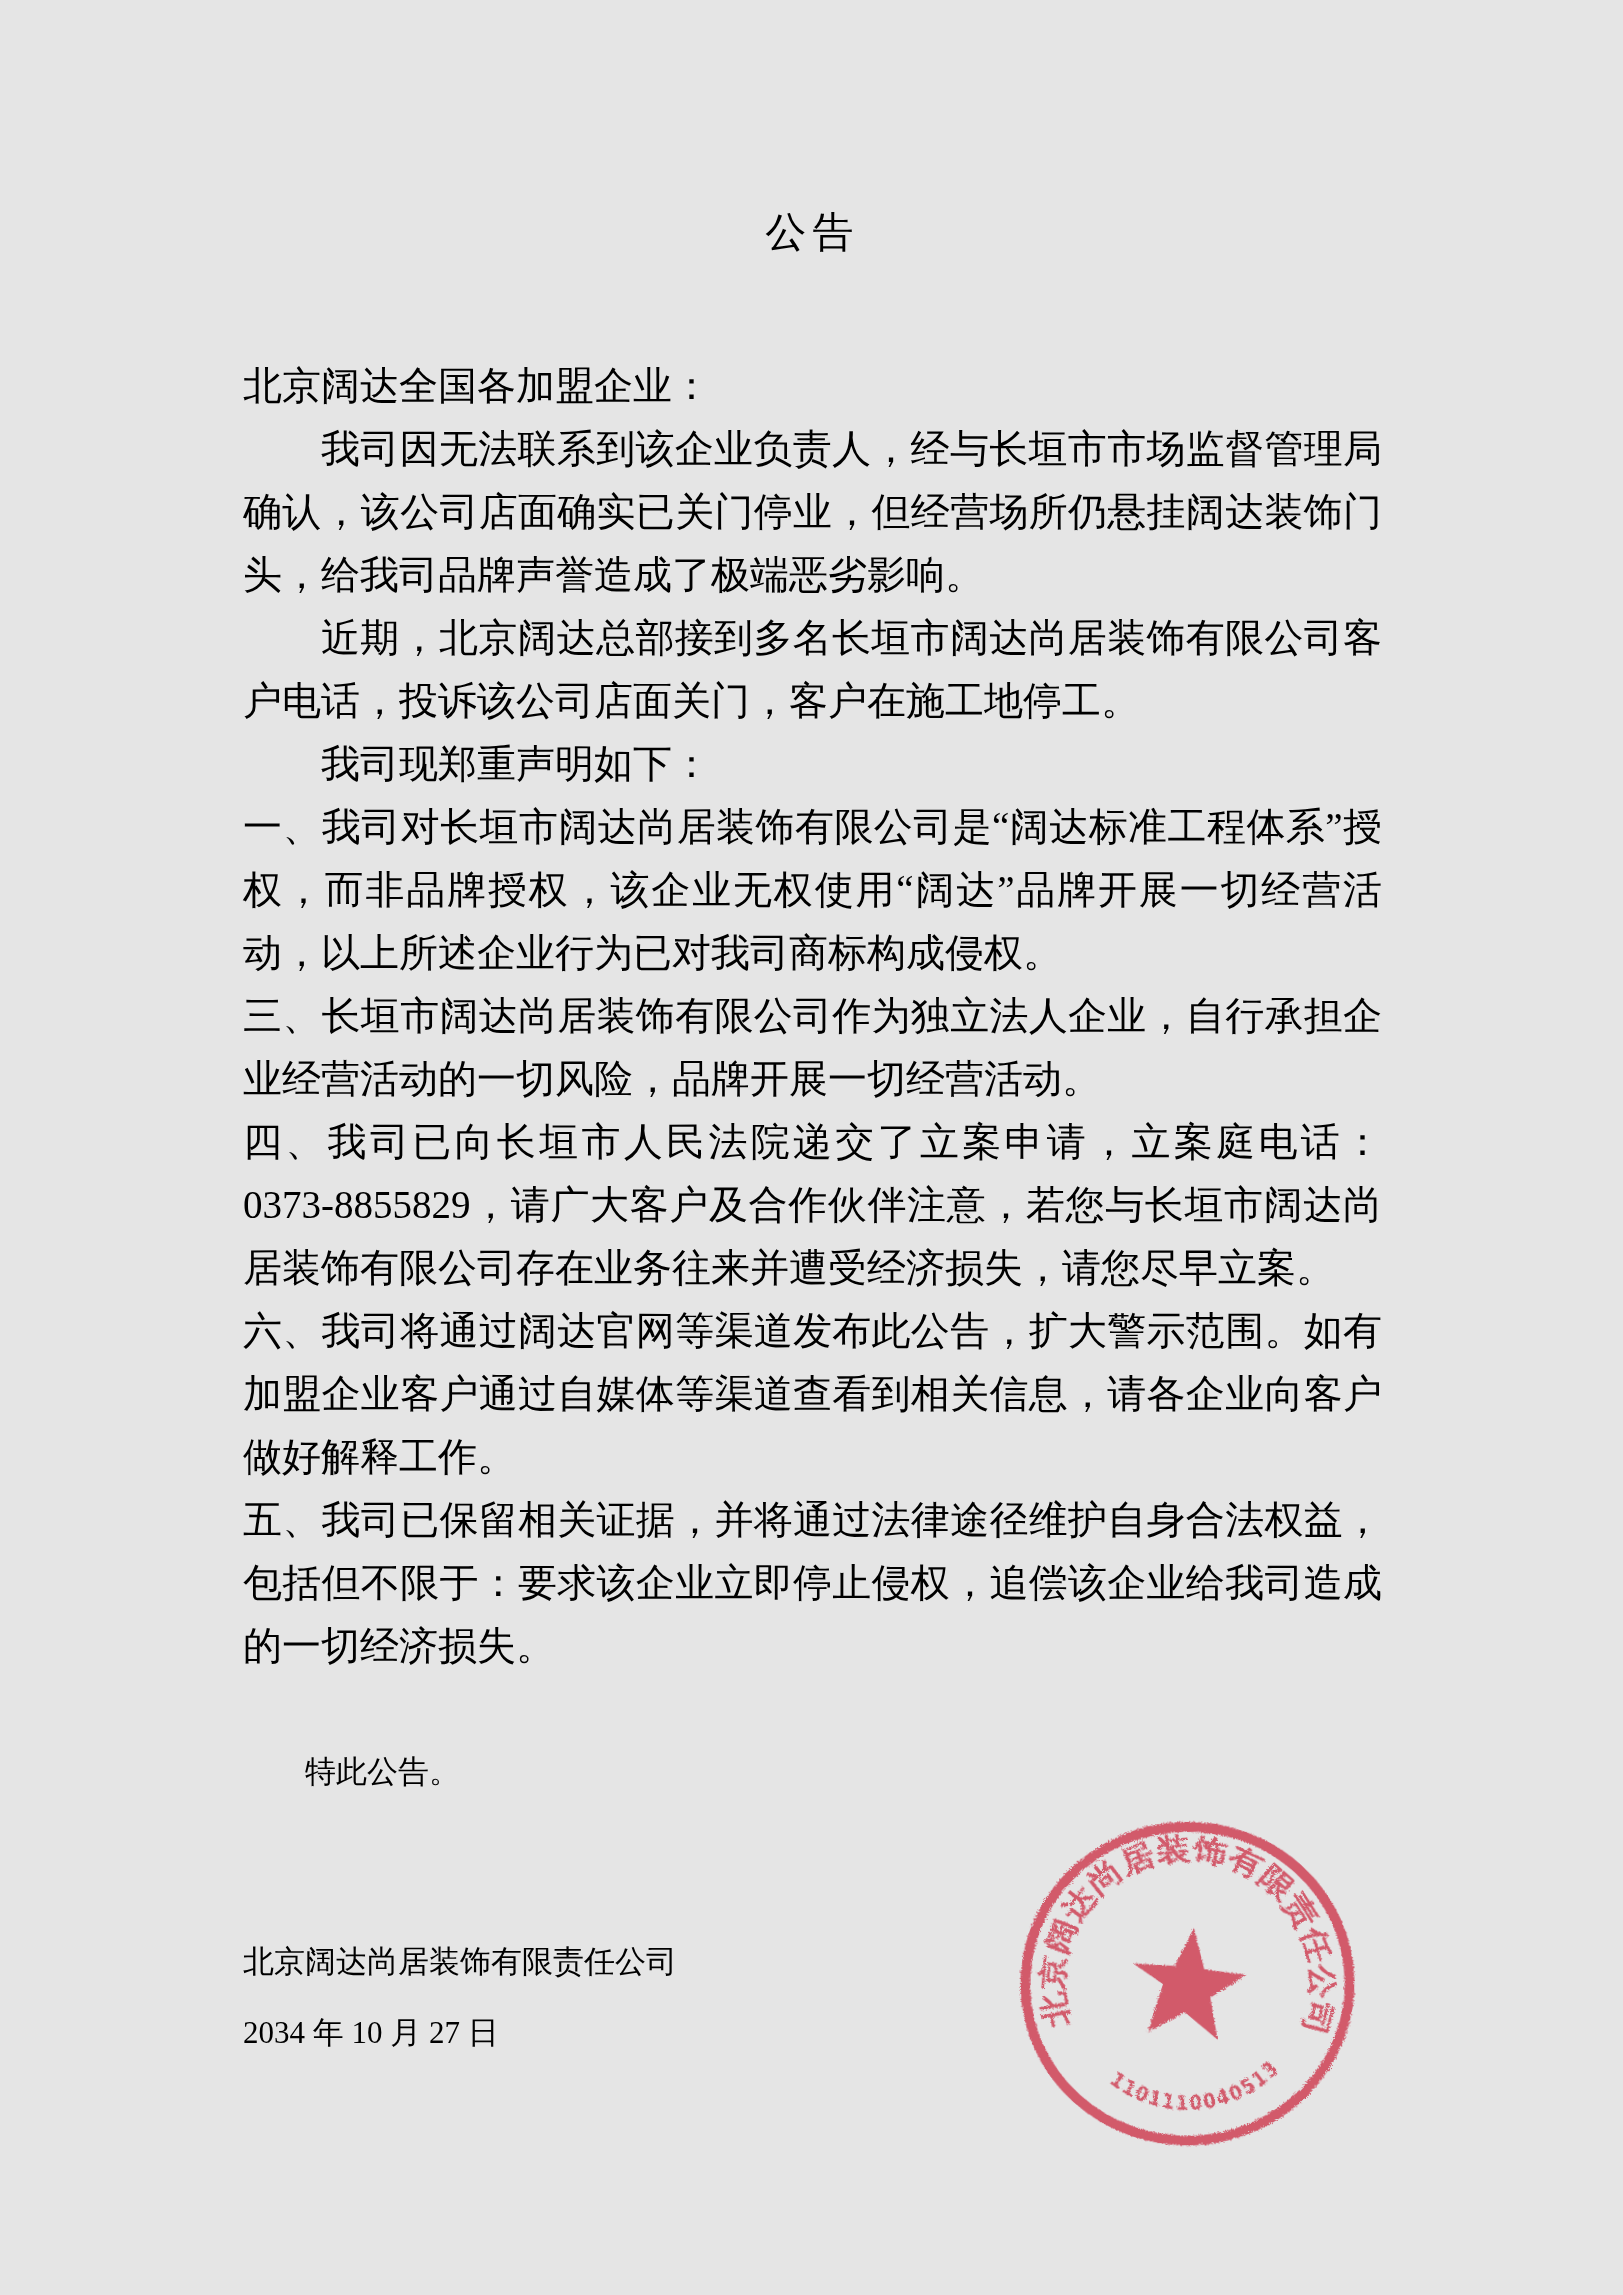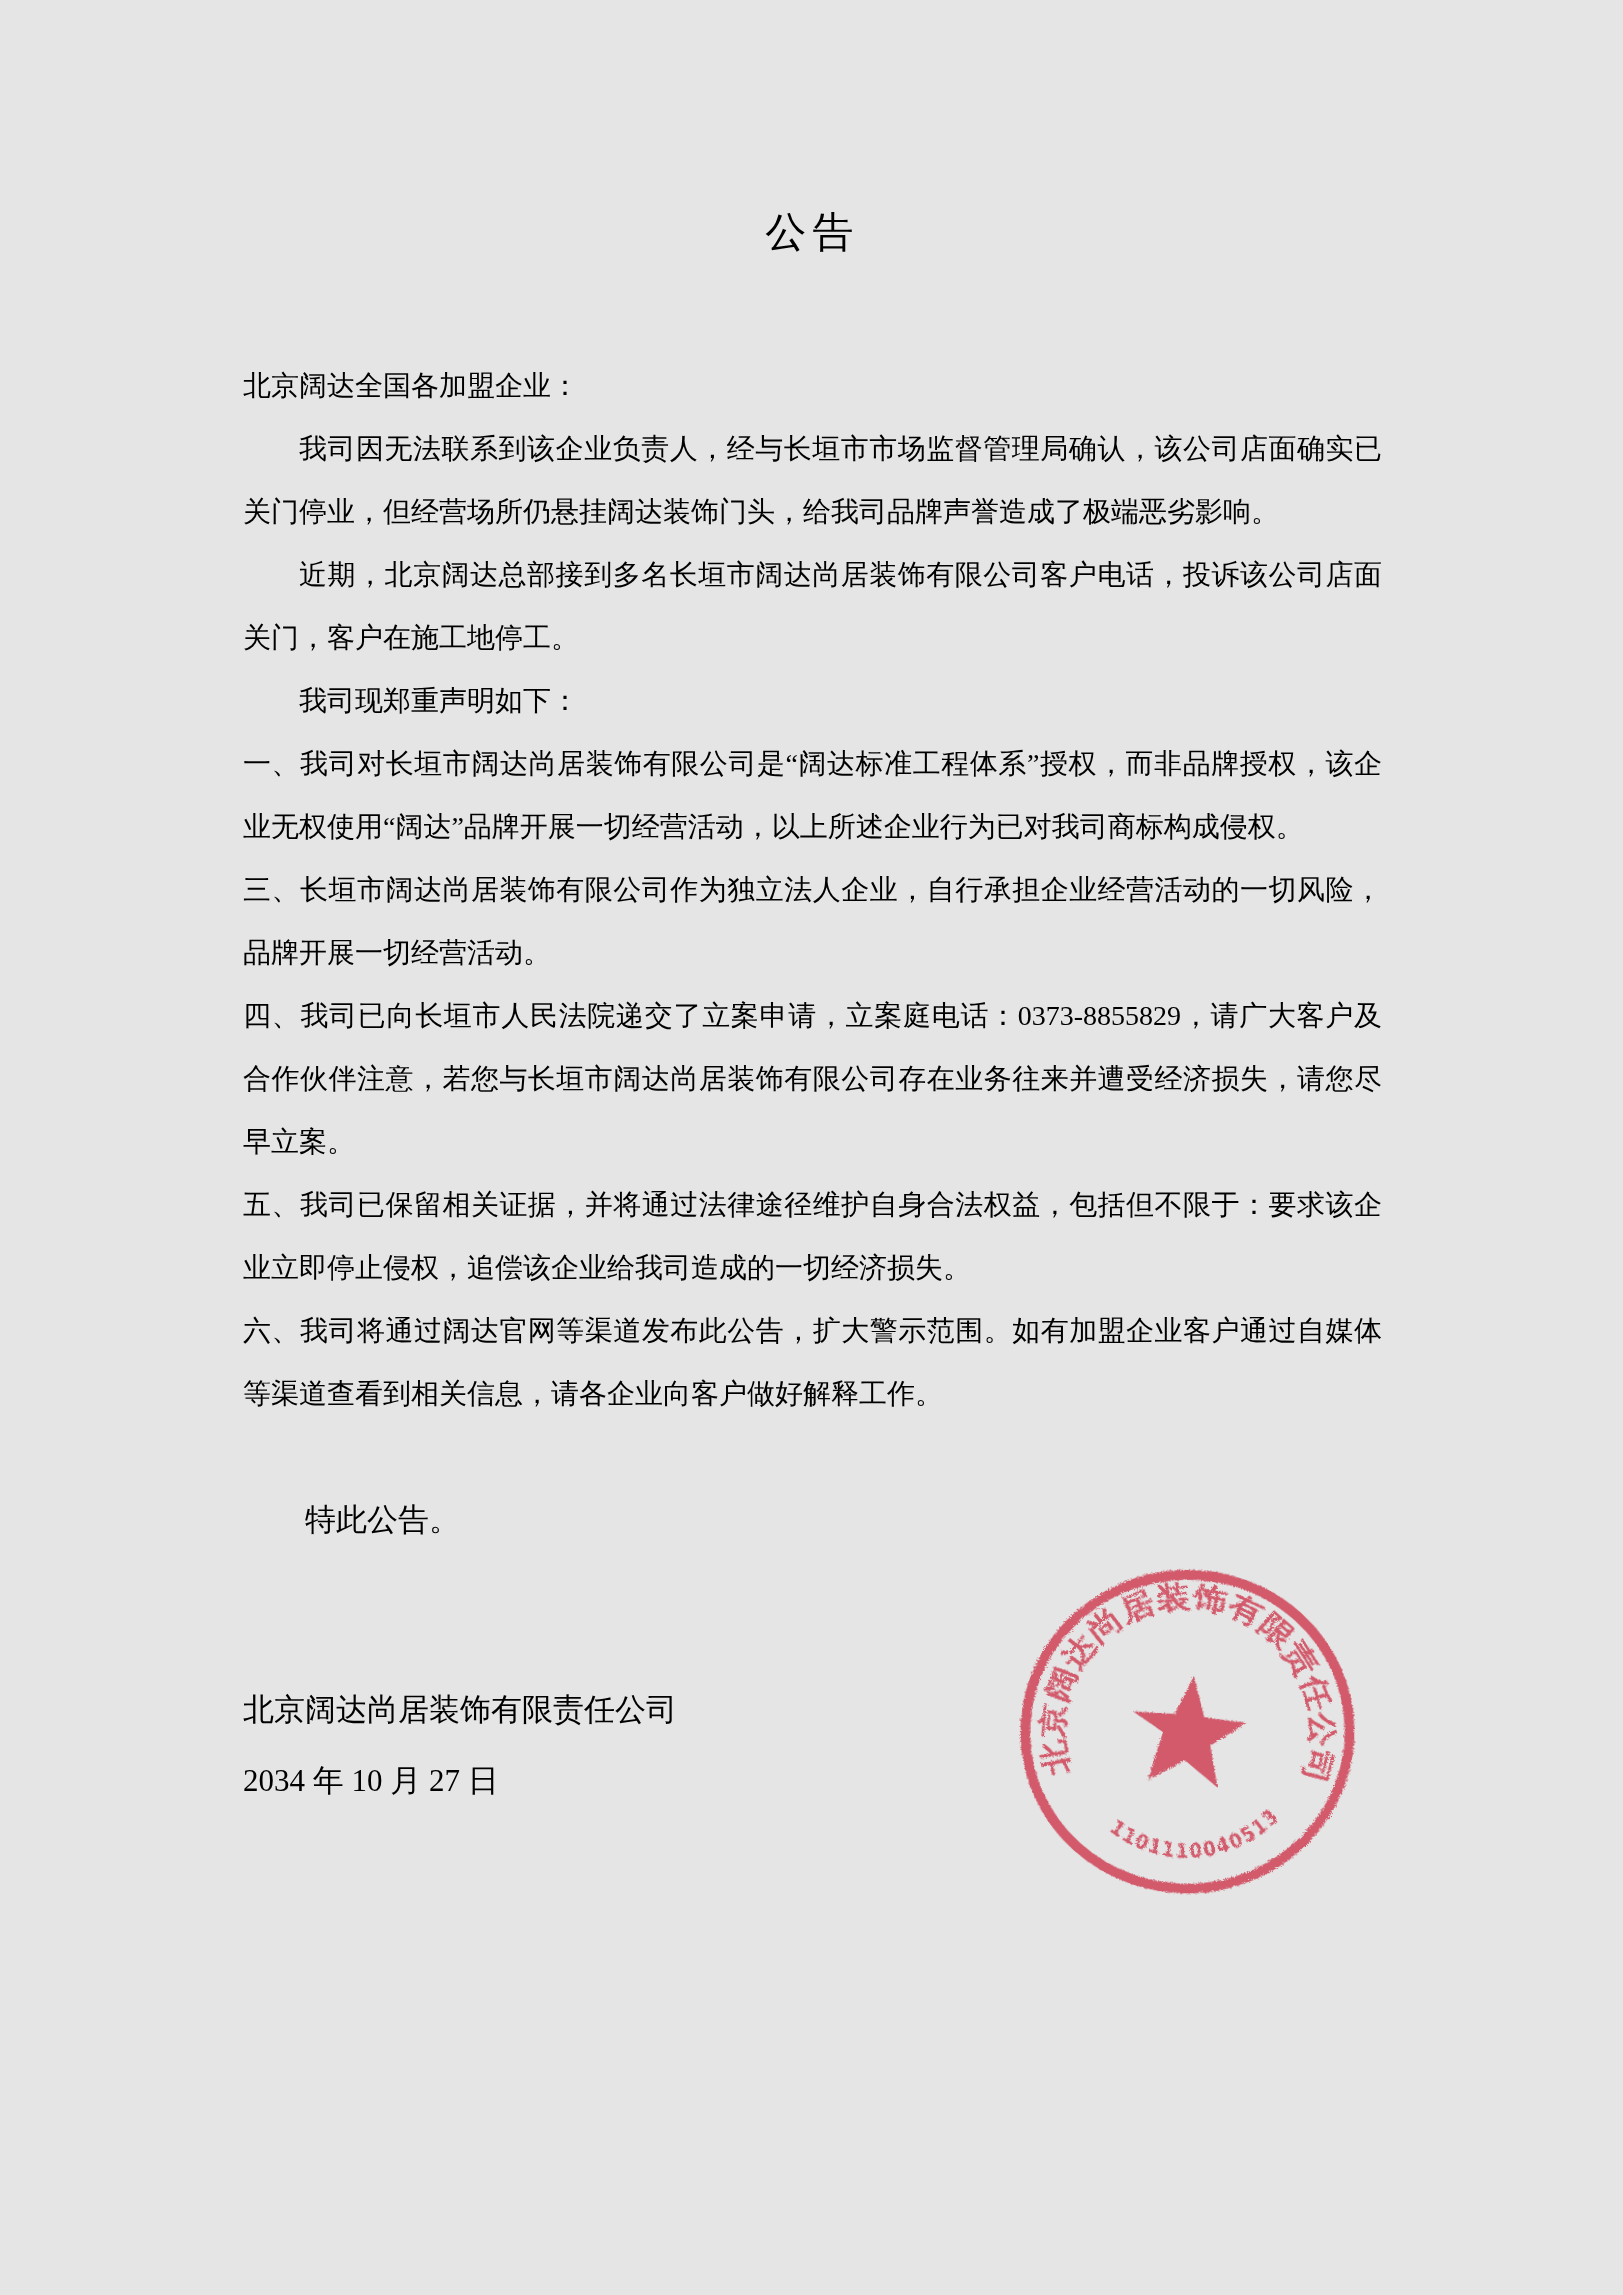--- a/index.html
+++ b/index.html
@@ -23,21 +23,21 @@
   .doc-title {
     padding-top:208px;
     text-align:center;
     font-size:41px;
     line-height:1.2;
     letter-spacing:0.15em;
     font-weight:400;
   }
   .doc-body {
     margin-top:97px;
-    font-size:28px;
+    font-size:39px;
     line-height:63px;
     text-align:justify;
   }
   .doc-body p { margin:0; }
   .doc-body p.indent { text-indent:2em; }
   .closing {
     margin-top:63px;
     font-size:31px;
     line-height:63px;
     text-indent:2em;
@@ -85,22 +85,22 @@
     <div class="doc-title">公告</div>
 
     <div class="doc-body">
       <p>北京阔达全国各加盟企业：</p>
       <p class="indent">我司因无法联系到该企业负责人，经与长垣市市场监督管理局确认，该公司店面确实已关门停业，但经营场所仍悬挂阔达装饰门头，给我司品牌声誉造成了极端恶劣影响。</p>
       <p class="indent">近期，北京阔达总部接到多名长垣市阔达尚居装饰有限公司客户电话，投诉该公司店面关门，客户在施工地停工。</p>
       <p class="indent">我司现郑重声明如下：</p>
       <p>一、我司对长垣市阔达尚居装饰有限公司是“阔达标准工程体系”授权，而非品牌授权，该企业无权使用“阔达”品牌开展一切经营活动，以上所述企业行为已对我司商标构成侵权。</p>
       <p>三、长垣市阔达尚居装饰有限公司作为独立法人企业，自行承担企业经营活动的一切风险，品牌开展一切经营活动。</p>
       <p>四、我司已向长垣市人民法院递交了立案申请，立案庭电话：0373-8855829，请广大客户及合作伙伴注意，若您与长垣市阔达尚居装饰有限公司存在业务往来并遭受经济损失，请您尽早立案。</p>
+      <p>六、我司将通过阔达官网等渠道发布此公告，扩大警示范围。如有加盟企业客户通过自媒体等渠道查看到相关信息，请各企业向客户做好解释工作。</p>
       <p>五、我司已保留相关证据，并将通过法律途径维护自身合法权益，包括但不限于：要求该企业立即停止侵权，追偿该企业给我司造成的一切经济损失。</p>
-      <p>六、我司将通过阔达官网等渠道发布此公告，扩大警示范围。如有加盟企业客户通过自媒体等渠道查看到相关信息，请各企业向客户做好解释工作。</p>
     </div>
 
     <div class="closing">特此公告。</div>
 
     <div class="signature">
 
       <svg class="stamp" viewBox="0 0 540 520" xmlns="http://www.w3.org/2000/svg" style="font-size:48px">
         <defs>
           <path id="arcTop" d="M 88.3,313.5 A 190,190 0 1 1 451.7,313.5" fill="none"></path>
           <path id="arcBottom" d="M 138.4,399.2 A 193,193 0 0 0 401.6,399.2" fill="none"></path>

